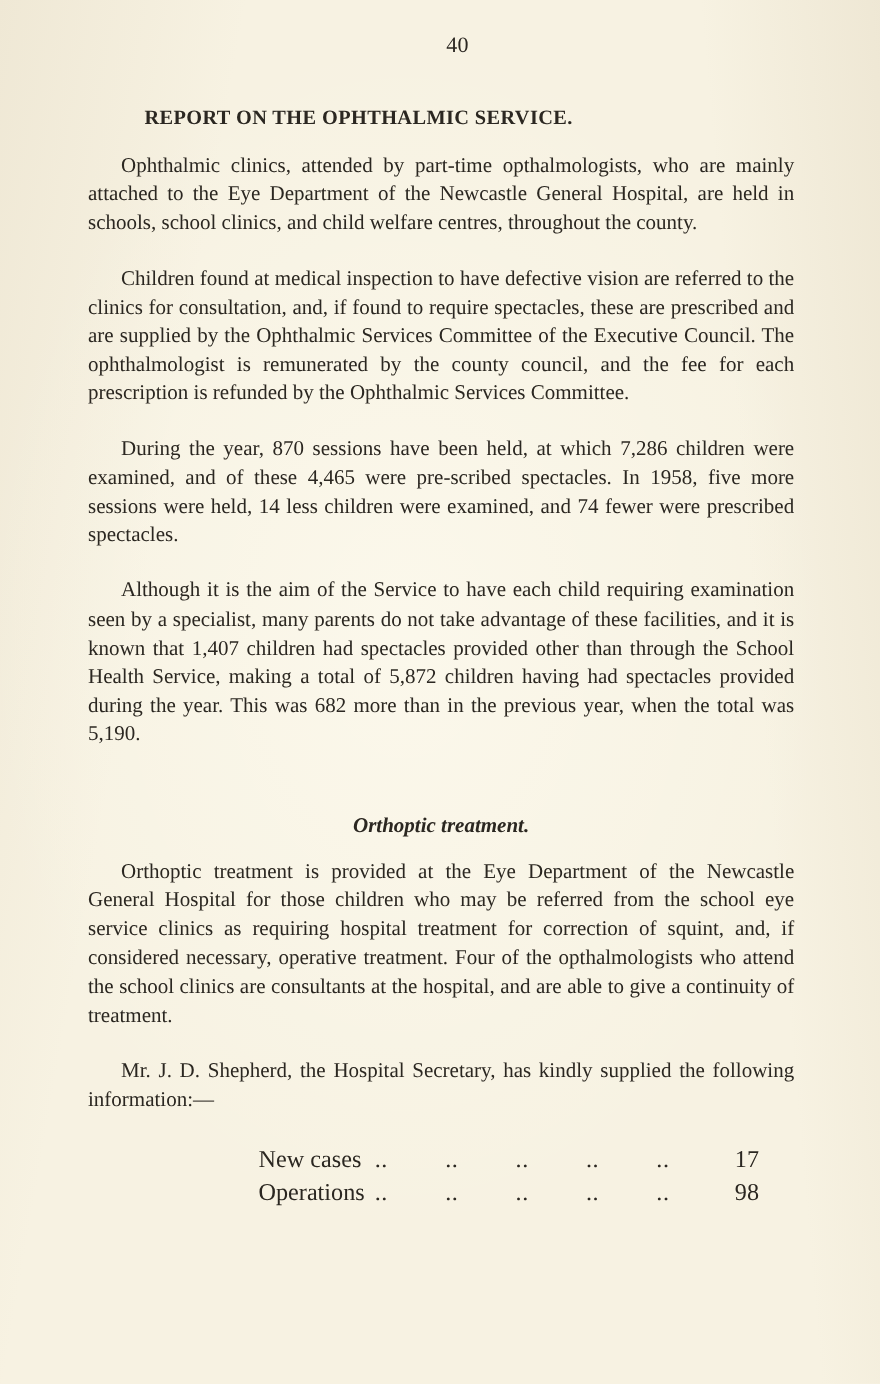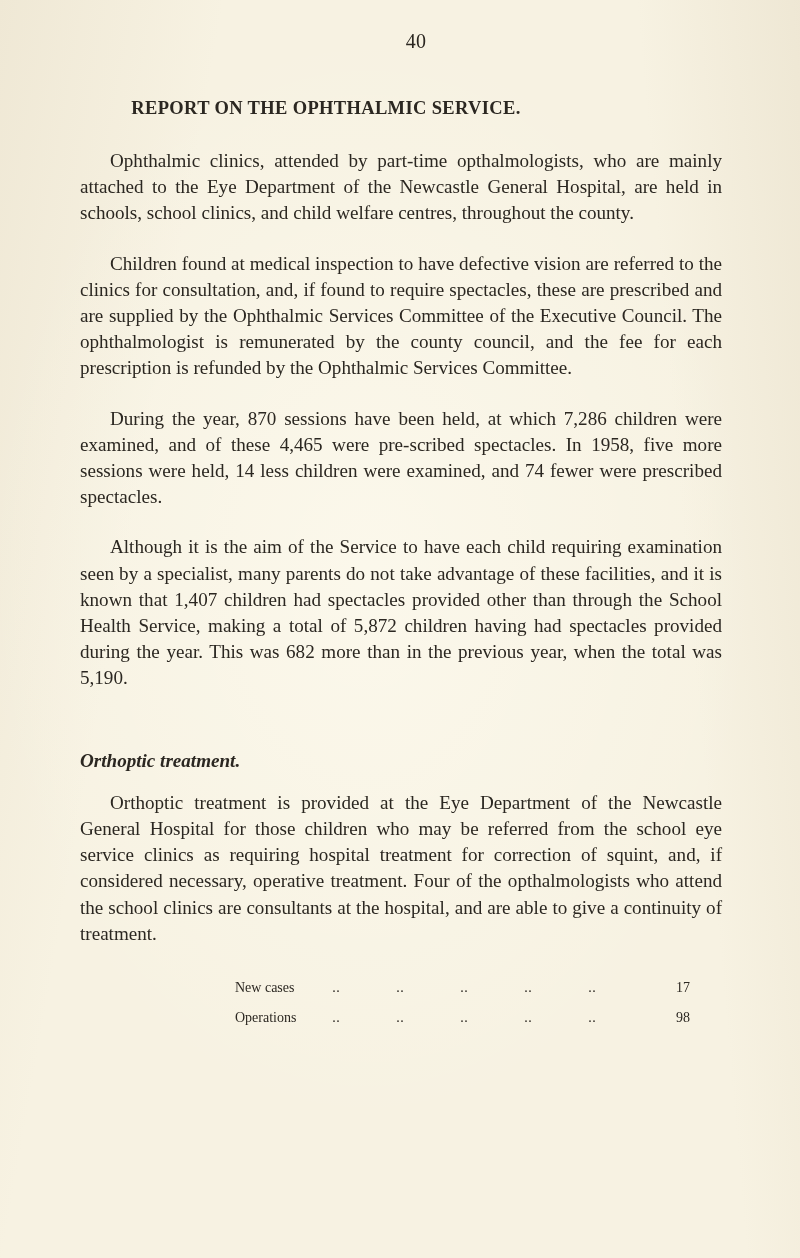--- a/index.html
+++ b/index.html
@@ -46,48 +46,48 @@
     top: 86px;
     left: 0;
     width: 652px;
     text-align: center;
     font-size: 18.5px;
     letter-spacing: 0.35px;
   }
   .column {
     position: absolute;
     left: 80px;
-    top: 148px;
+    top: 138px;
     width: 642px;
   }
   p.body-par {
     margin: 0 0 24px 0;
     font-size: 19.1px;
     line-height: 26.2px;
     text-align: justify;
     text-justify: inter-word;
     text-indent: 30px;
     hyphens: manual;
   }
   p.body-par:last-child { margin-bottom: 0; }
   .section-heading {
     margin: 10px 0 16px 0;
     font-size: 19.1px;
     line-height: 26.2px;
     font-style: italic;
-    text-align: left;
+    text-align: center;
   }
   .spacer-lg { height: 22px; }
   .stats-table {
     margin-top: 26px;
     width: 642px;
     border-collapse: collapse;
   }
   .stats-table td {
-    font-size: 14px;
+    font-size: 22px;
     line-height: 30px;
     padding: 0;
     vertical-align: baseline;
     white-space: nowrap;
   }
   td.stat-label {
     width: 210px;
     padding-left: 155px;
   }
   td.stat-dots {
@@ -125,20 +125,21 @@
     <p class="body-par">During the year, 870 sessions have been held, at which 7,286 children were examined, and of these 4,465 were pre-scribed spectacles. In 1958, five more sessions were held, 14 less children were examined, and 74 fewer were prescribed spectacles.</p>
 
     <p class="body-par">Although it is the aim of the Service to have each child requiring examination seen by a specialist, many parents do not take advantage of these facilities, and it is known that 1,407 children had spectacles provided other than through the School Health Service, making a total of 5,872 children having had spectacles provided during the year. This was 682 more than in the previous year, when the total was 5,190.</p>
 
     <div class="spacer-lg"></div>
 
     <h2 class="section-heading">Orthoptic treatment.</h2>
 
     <p class="body-par">Orthoptic treatment is provided at the Eye Department of the Newcastle General Hospital for those children who may be referred from the school eye service clinics as requiring hospital treatment for correction of squint, and, if considered necessary, operative treatment. Four of the opthalmologists who attend the school clinics are consultants at the hospital, and are able to give a continuity of treatment.</p>
 
+    <p class="body-par">Mr. J. D. Shepherd, the Hospital Secretary, has kindly supplied the following information:—</p>
 
     <table class="stats-table">
       <tbody>
         <tr>
           <td class="stat-label">New cases</td>
           <td class="stat-dots">
             <span class="dotgroup">..</span><span class="dotgroup">..</span><span class="dotgroup">..</span><span class="dotgroup">..</span><span class="dotgroup">..</span>
           </td>
           <td class="stat-value">17</td>
         </tr>

